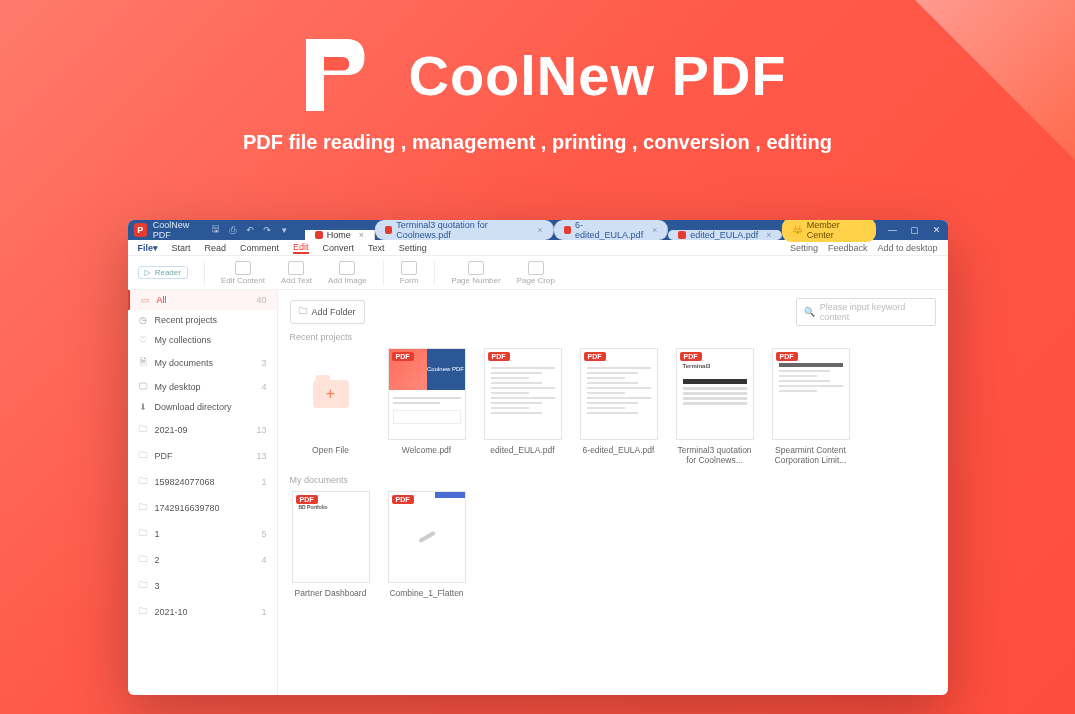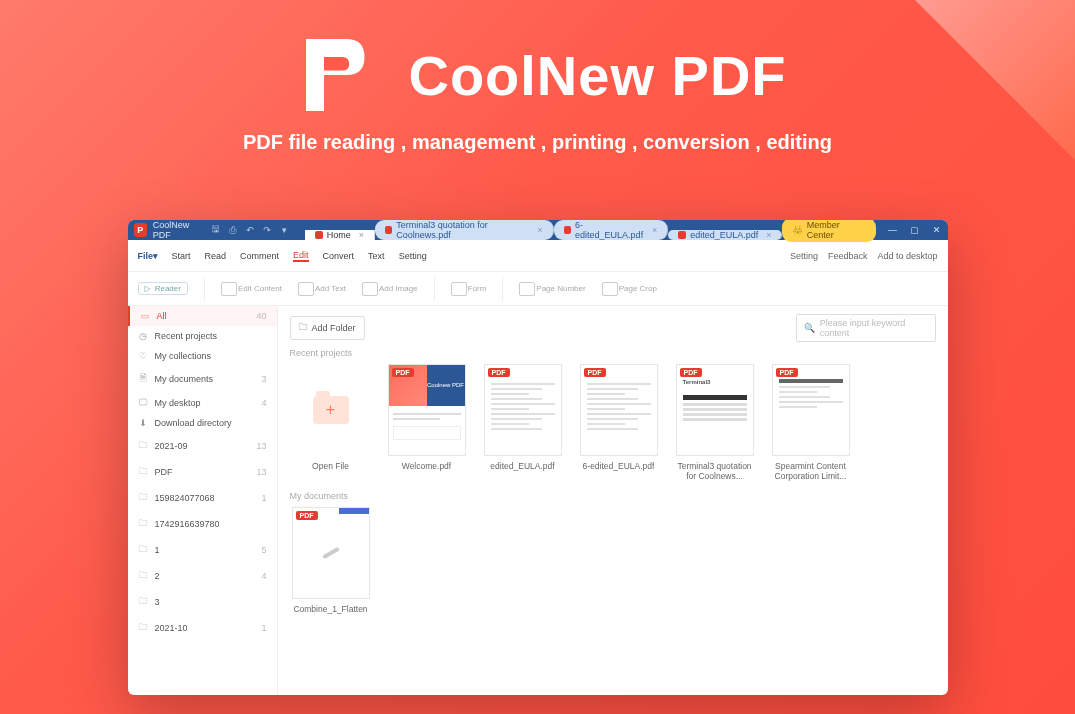--- a/index.html
+++ b/index.html
@@ -51,32 +51,32 @@
 .tab .closex { margin-left: 4px; opacity: .5; }
 .member-center {
   margin-left: auto; background: #ffd24a; color: #6b4a00;
   padding: 2px 10px; border-radius: 9px; font-size: 9px; margin-right: 6px;
   display: flex; align-items: center; gap: 3px;
 }
 .winctl { display: flex; }
 .winctl span { width: 22px; text-align: center; color: #dce6f5; }
 
 .menu-row {
-  height: 32px; display: flex; align-items: center; gap: 14px;
+  height: 16px; display: flex; align-items: center; gap: 14px;
   padding: 0 10px; font-size: 9px; color: #444; border-bottom: 1px solid #eee;
 }
 .menu-row .file { color: #2b5797; font-weight: 600; }
 .menu-row .edit-active { color: #e63c2f; border-bottom: 2px solid #e63c2f; }
 .menu-right { margin-left: auto; display: flex; gap: 10px; color: #666; }
 
 .ribbon {
   height: 34px; display: flex; align-items: center; gap: 16px;
   padding: 0 10px; border-bottom: 1px solid #eee; font-size: 8px; color: #aaa;
 }
-.ribbon .rgroup { display: flex; flex-direction: row; align-items: center; gap: 1px; }
+.ribbon .rgroup { display: flex; flex-direction: column; align-items: center; gap: 1px; }
 .ribbon .icon { width: 16px; height: 14px; border: 1px solid #ccc; border-radius: 2px; }
 .ribbon .readerbtn {
   display: flex; align-items: center; gap: 4px;
   border: 1px solid #cde; padding: 1px 6px; border-radius: 3px; color: #7aa;
 }
 .ribbon .sep { width: 1px; height: 24px; background: #eee; }
 
 .body { flex: 1; display: flex; min-height: 0; }
 .sidebar {
   width: 150px; border-right: 1px solid #eee; overflow-y: auto;
@@ -428,20 +428,27 @@
             </div>
     <div class="card-label">Spearmint Content Corporation Limit...</div>
           </div>
         </div>
 
       <div class="section-label" style="margin-top:10px;">My documents</div>
       <div class="cards" id="docs-grid">
           <div class="card">
             <div class="thumb">
               <div class="pdf-badge">PDF</div>
+              <div style="position:absolute;top:12px;left:6px;font-size:5px;font-weight:600;">BD Portfolio</div>
+            </div>
+    <div class="card-label">Partner Dashboard</div>
+          </div>
+          <div class="card">
+            <div class="thumb">
+              <div class="pdf-badge">PDF</div>
               <div class="topbar-blue"></div>
               <div class="pen-ico"></div>
             </div>
     <div class="card-label">Combine_1_Flatten</div>
           </div>
         </div>
     </div>
   </div>
 
 </div>

